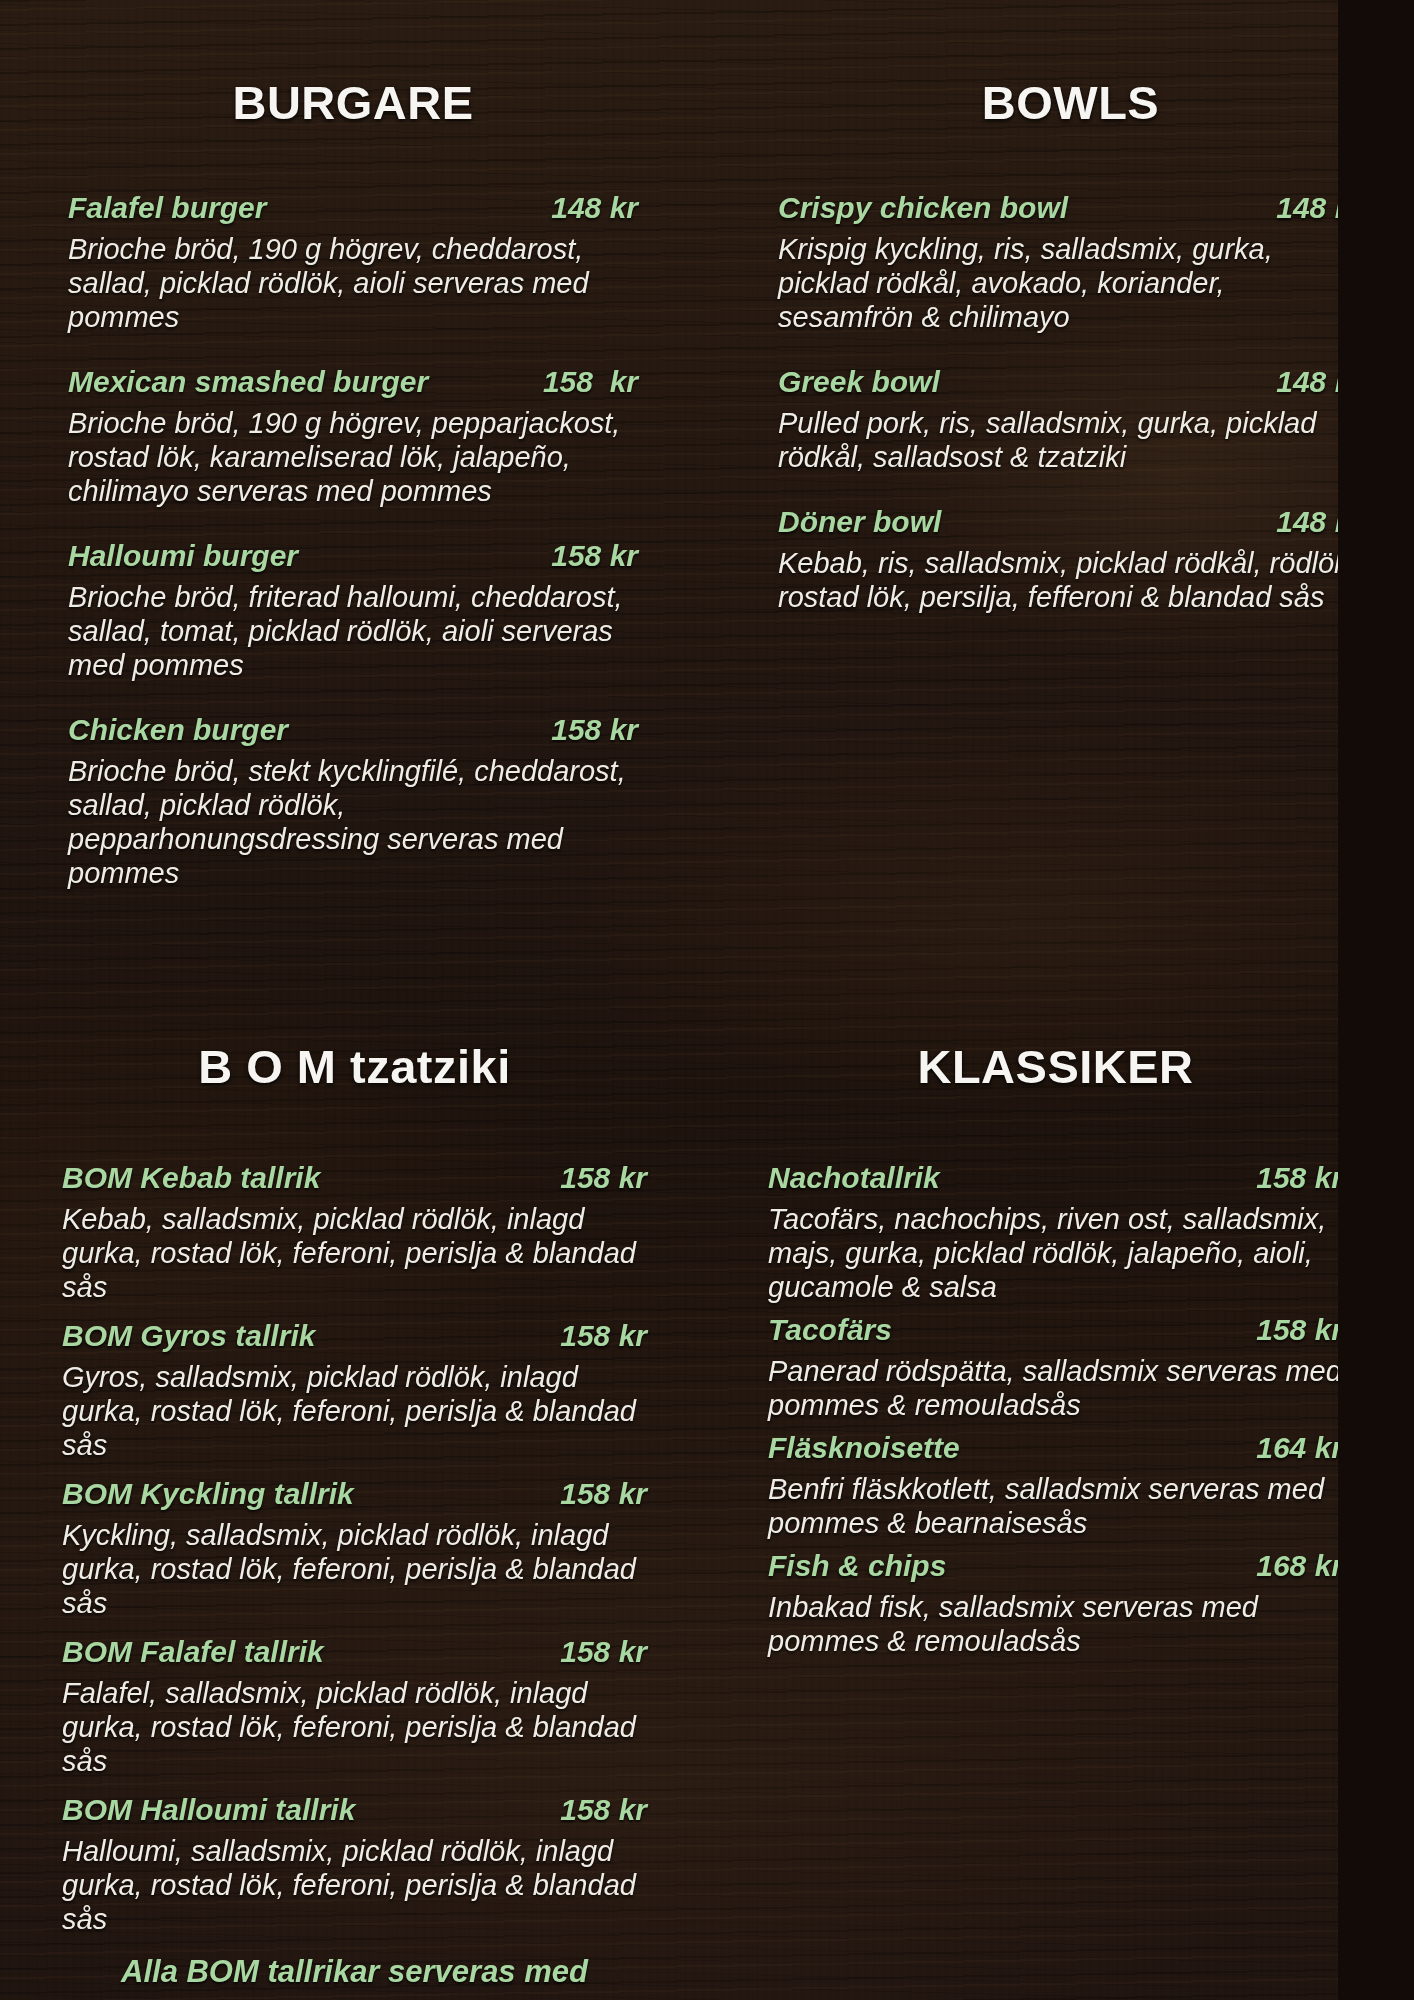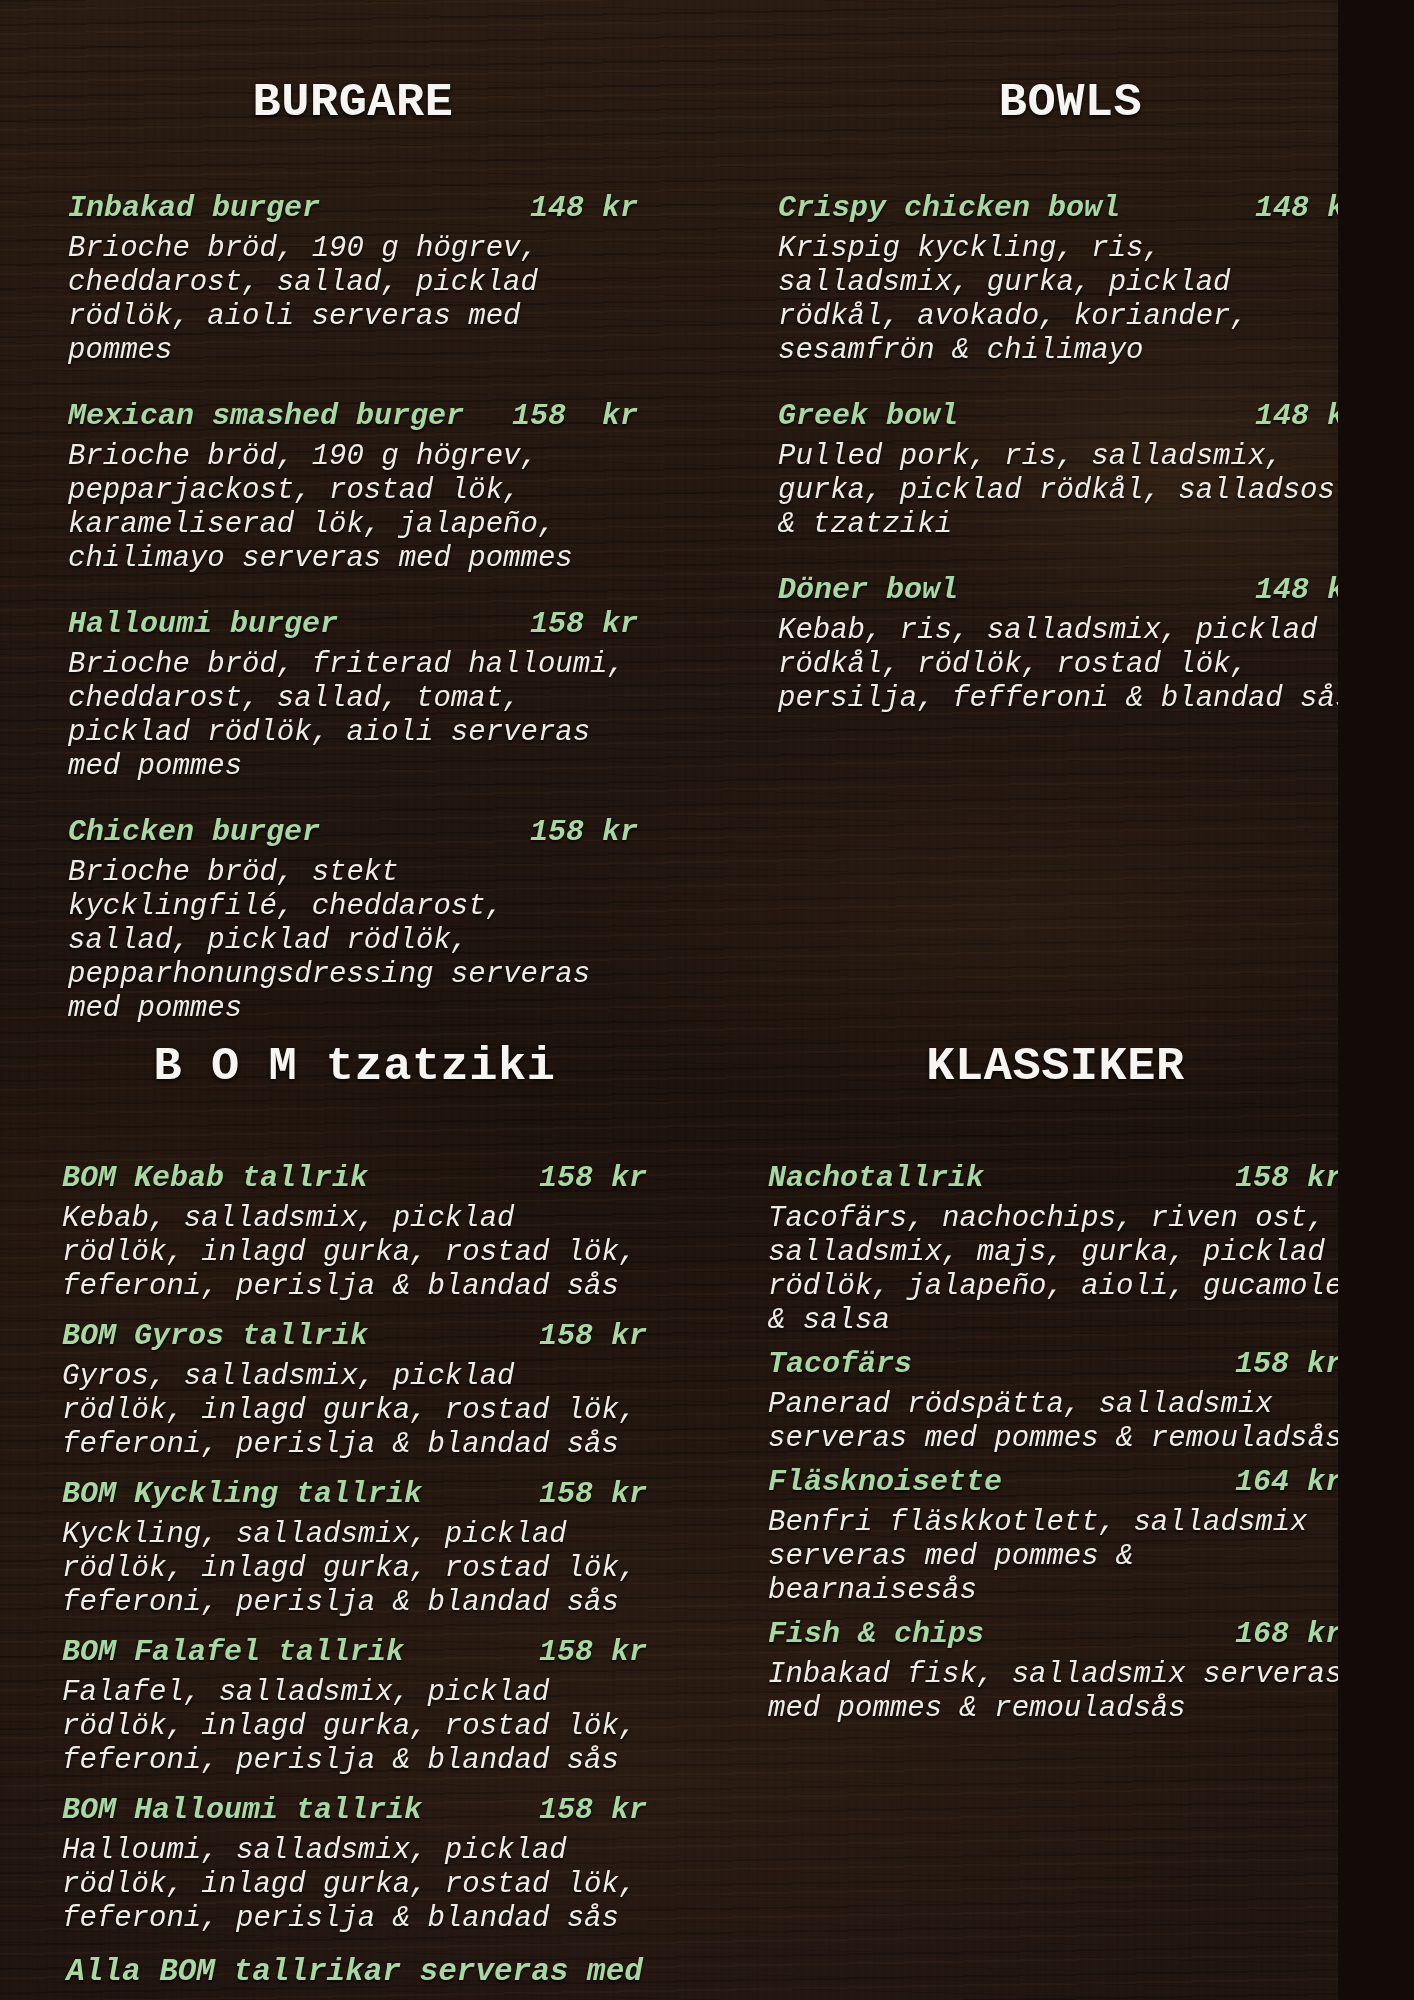--- a/index.html
+++ b/index.html
@@ -1,20 +1,20 @@
 <!DOCTYPE html>
 <html><head>
 <meta charset="utf-8">
 <style>
   html,body { margin:0; padding:0; background:#120b07; }
   .menu-page {
     position:relative;
     width:1338px; height:2000px;
     overflow:hidden;
-    font-family:Liberation Mono, monospace;
+    font-family:Liberation Sans, sans-serif;
     background-color:#231711;
     background-image:
       radial-gradient(ellipse 420px 260px at 88% 24%, rgba(122,85,48,.16), transparent 70%),
       radial-gradient(ellipse 700px 300px at 76% 46%, rgba(110,75,42,.13), transparent 70%),
       radial-gradient(ellipse 620px 380px at 10% 60%, rgba(100,68,38,.10), transparent 70%),
       radial-gradient(ellipse 900px 420px at 48% 90%, rgba(96,66,38,.12), transparent 72%),
       repeating-linear-gradient(179deg,
         rgba(0,0,0,.22) 0px, rgba(0,0,0,.22) 2px,
         transparent 2px, transparent 9px,
         rgba(133,94,55,.07) 9px, rgba(133,94,55,.07) 11px,
@@ -69,21 +69,21 @@
 </style>
 </head>
 <body>
 
 <div class="menu-page">
 
   <section class="menu-section sec-burgare">
     <h2 class="section-title">BURGARE</h2>
     <div class="menu-item">
       <div class="item-head">
-        <span class="item-name">Inbakad burger</span>
+        <span class="item-name">Falafel burger</span>
         <span class="item-price">148 kr</span>
       </div>
       <p class="item-desc">Brioche bröd, 190 g högrev, cheddarost, sallad, picklad rödlök, aioli serveras med pommes</p>
     </div>
     <div class="menu-item">
       <div class="item-head">
         <span class="item-name">Mexican smashed burger</span>
         <span class="item-price">158  kr</span>
       </div>
       <p class="item-desc">Brioche bröd, 190 g högrev, pepparjackost, rostad lök, karameliserad lök, jalapeño, chilimayo serveras med pommes</p>

